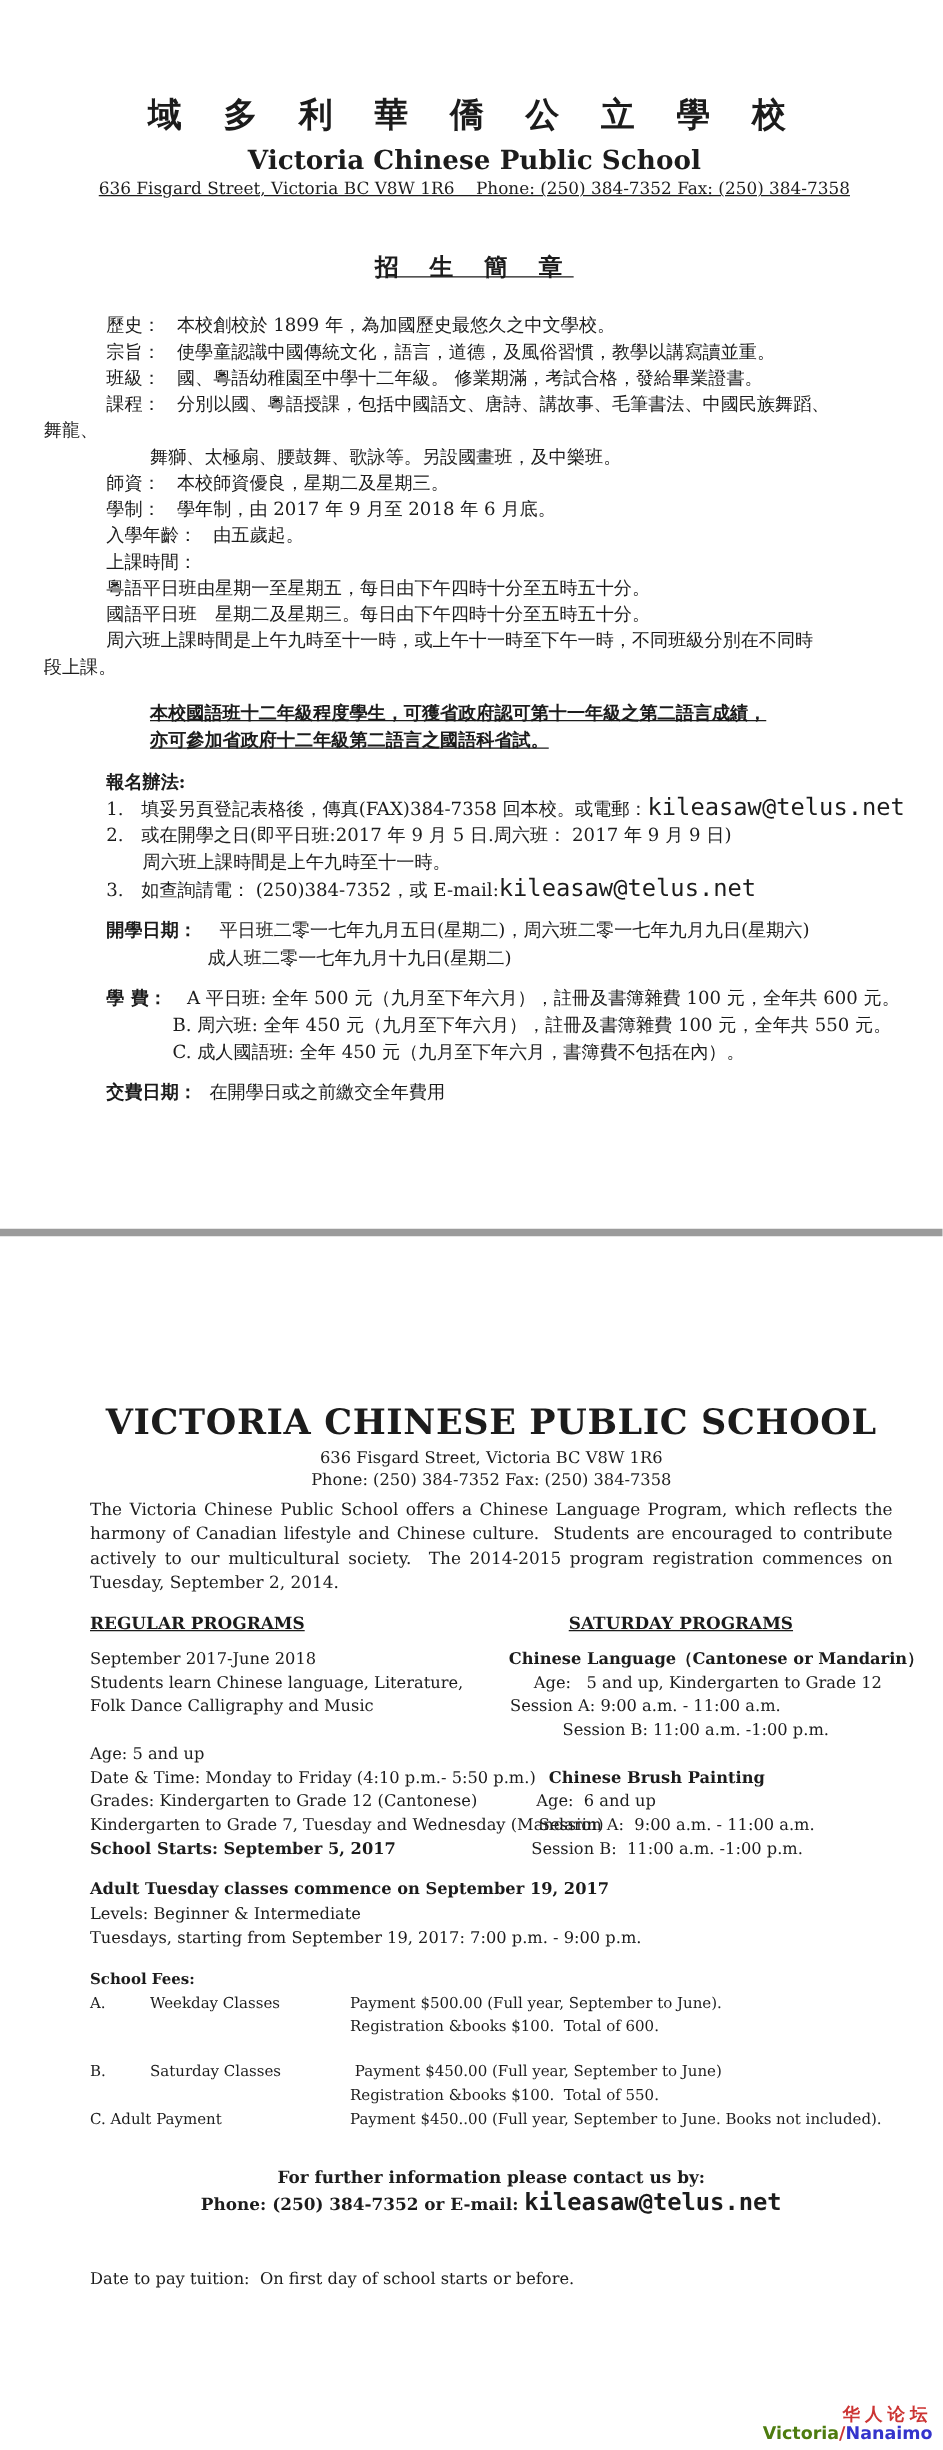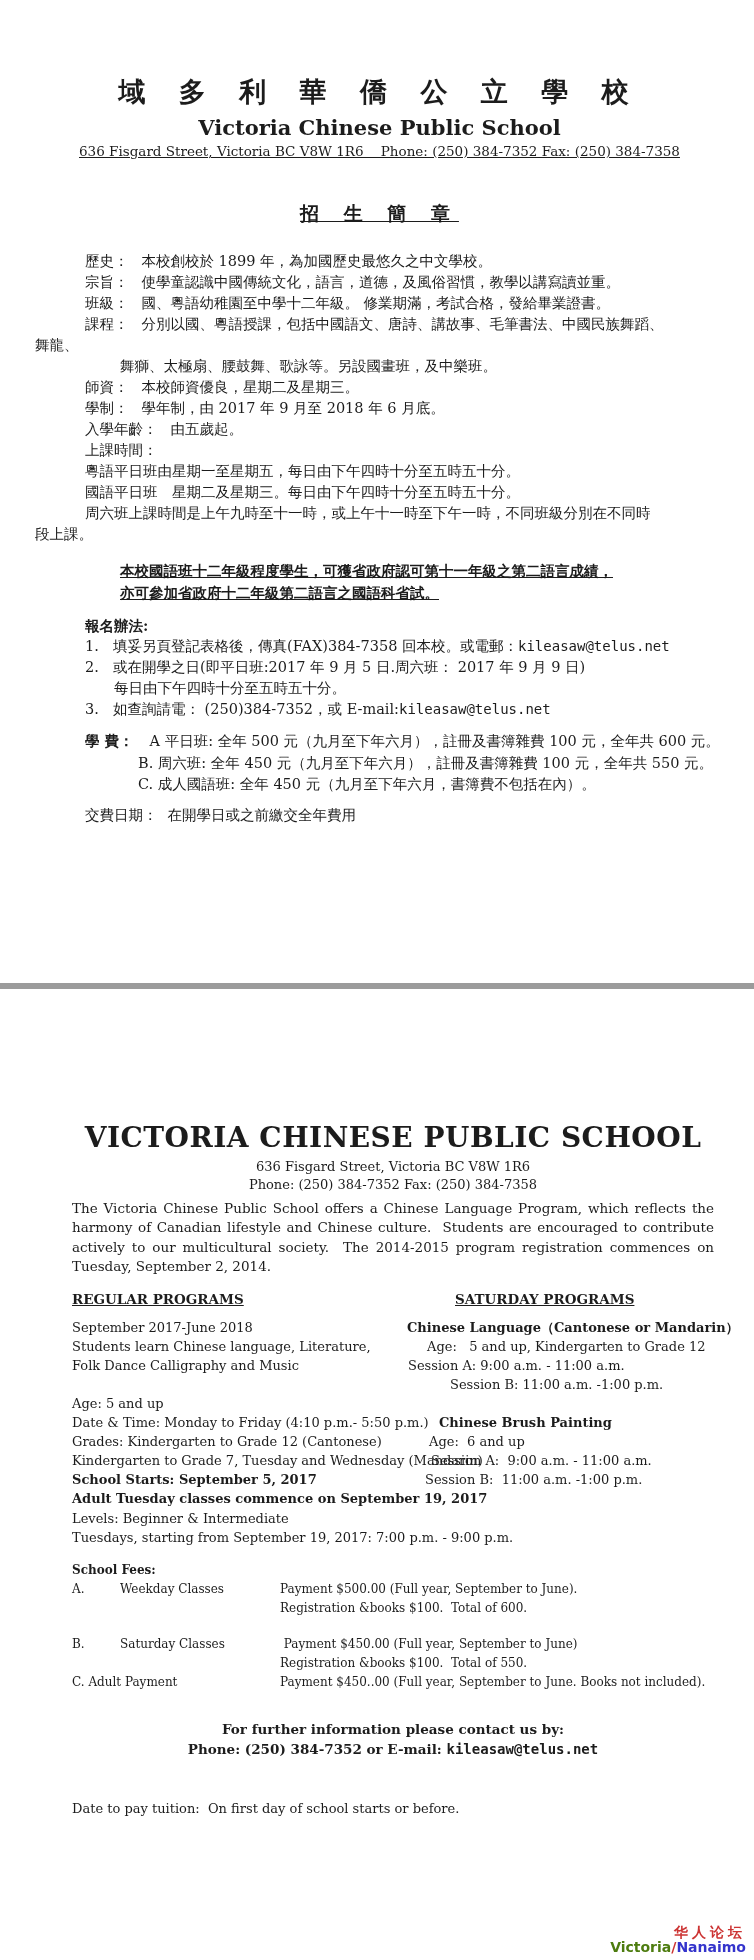--- a/index.html
+++ b/index.html
@@ -23,31 +23,31 @@
   .hang{padding-left:0;}      
   .lbl{margin-right:13px;}
   .notice{margin-top:15px;font-weight:bold;font-size:14.5px;line-height:22px;}
   .notice .line{padding-left:85px;}
   .notice .uline{text-decoration:underline;}
   .reg{margin-top:11px;font-size:14.5px;line-height:21px;}
   .reg-header{padding-left:53px;font-weight:bold;}
   .reg .num{display:inline-block;width:28px;}
   .reg .line{padding-left:50px;}
   .reg .cont{padding-left:79px;}
-  .mono{font-family:"DejaVu Sans Mono","Liberation Mono",monospace;font-size:14px;}
+  .mono{font-family:"DejaVu Sans Mono","Liberation Mono",monospace;font-size:19px;}
   .opening{margin-top:10px;font-size:14.5px;line-height:21.5px;}
   .opening .lbl2{font-weight:bold;margin-right:18px;}
   .opening .line{padding-left:50px;}
   .opening .cont{padding-left:131px;}
   .fees1{margin-top:10px;font-size:14.5px;line-height:21.5px;}
   .fees1 .lbl2{font-weight:bold;margin-right:16px;}
   .fees1 .line{padding-left:50px;}
   .fees1 .cont{padding-left:103px;}
   .pay1{margin-top:10px;font-size:14.5px;}
-  .pay1 .lbl2{font-weight:normal;margin-right:10px;text-align:center;}
+  .pay1 .lbl2{font-weight:bold;margin-right:10px;text-align:center;}
   
   .separator{height:6px;background:#9b9b9b;}
   
   .page2{height:971px;box-sizing:border-box;padding:132px 40px 0 72px;position:relative;}
   .p2-title{font-size:28px;font-weight:bold;text-align:center;letter-spacing:0.5px;}
   .p2-addr{font-size:13px;text-align:center;line-height:18px;margin-top:4px;}
   .p2-intro{margin-top:5px;font-size:13.5px;line-height:19.3px;text-align:justify;white-space:pre-wrap;}
   .prog-headers{display:flex;margin-top:15px;font-size:13.5px;font-weight:bold;}
   .prog-headers .ph-left{width:50%;}
   .prog-headers .ph-right{width:50%;padding-left:62px;box-sizing:border-box;}
@@ -59,21 +59,21 @@
   .blankrow{height:19px;}
   .b{font-weight:bold;}
   .r-title{padding-left:14px;}
   .r-age{padding-left:34px;}
   .r-sa{padding-left:15px;}
   .r-sb{padding-left:57px;}
   .r-btitle{padding-left:46px;}
   .r-bage{padding-left:36px;}
   .r-ba{padding-left:38px;}
   .r-bb{padding-left:32px;}
-  .adult{font-size:13px;line-height:19.5px;}
+  .adult{margin-top:13px;font-size:13px;line-height:19.5px;}
   .adult .line{white-space:pre;}
   .fees2{margin-top:13px;font-size:12px;line-height:19px;}
   .fee-grid{display:grid;grid-template-columns:48px 160px 1fr;}
   .fee-grid .cell{white-space:pre;}
   .fee-gap{height:17px;}
   .fee-grid-c{display:grid;grid-template-columns:208px 1fr;}
   .p2-footer{margin-top:27px;text-align:center;font-size:13.5px;font-weight:bold;line-height:20px;}
   .pay-date{margin-top:42px;font-size:13px;white-space:pre;}
   
   .watermark{position:absolute;right:8px;bottom:5px;text-align:right;
@@ -112,24 +112,28 @@
 
   <div class="notice">
     <div class="line"><span class="uline">本校國語班十二年級程度學生，可獲省政府認可第十一年級之第二語言成績，</span></div>
     <div class="line"><span class="uline">亦可參加省政府十二年級第二語言之國語科省試。</span></div>
   </div>
 
   <div class="reg">
     <div class="line reg-header">報名辦法:</div>
     <div class="line"><span class="num">1.</span><span>填妥另頁登記表格後，傳真(FAX)384-7358 回本校。或電郵：</span><span class="mono">kileasaw@telus.net</span></div>
     <div class="line"><span class="num">2.</span><span>或在開學之日(即平日班:2017 年 9 月 5 日.周六班： 2017 年 9 月 9 日)</span></div>
-    <div class="line cont">每日由下午四時十分至五時五十分。</div>
+    <div class="line cont">周六班上課時間是上午九時至十一時。</div>
     <div class="line"><span class="num">3.</span><span>如查詢請電： (250)384-7352，或 E-mail:</span><span class="mono">kileasaw@telus.net</span></div>
   </div>
 
+  <div class="opening">
+    <div class="line"><span class="lbl2">開學日期：</span><span>平日班二零一七年九月五日(星期二)，周六班二零一七年九月九日(星期六)</span></div>
+    <div class="line cont">成人班二零一七年九月十九日(星期二)</div>
+  </div>
 
   <div class="fees1">
     <div class="line"><span class="lbl2">學 費：</span><span>A 平日班: 全年 500 元（九月至下年六月），註冊及書簿雜費 100 元，全年共 600 元。</span></div>
     <div class="line cont">B. 周六班: 全年 450 元（九月至下年六月），註冊及書簿雜費 100 元，全年共 550 元。</div>
     <div class="line cont">C. 成人國語班: 全年 450 元（九月至下年六月，書簿費不包括在內）。</div>
   </div>
 
   <div class="pay1">
     <div class="line ind1"><span class="lbl2">交費日期：</span><span>在開學日或之前繳交全年費用</span></div>
   </div>

